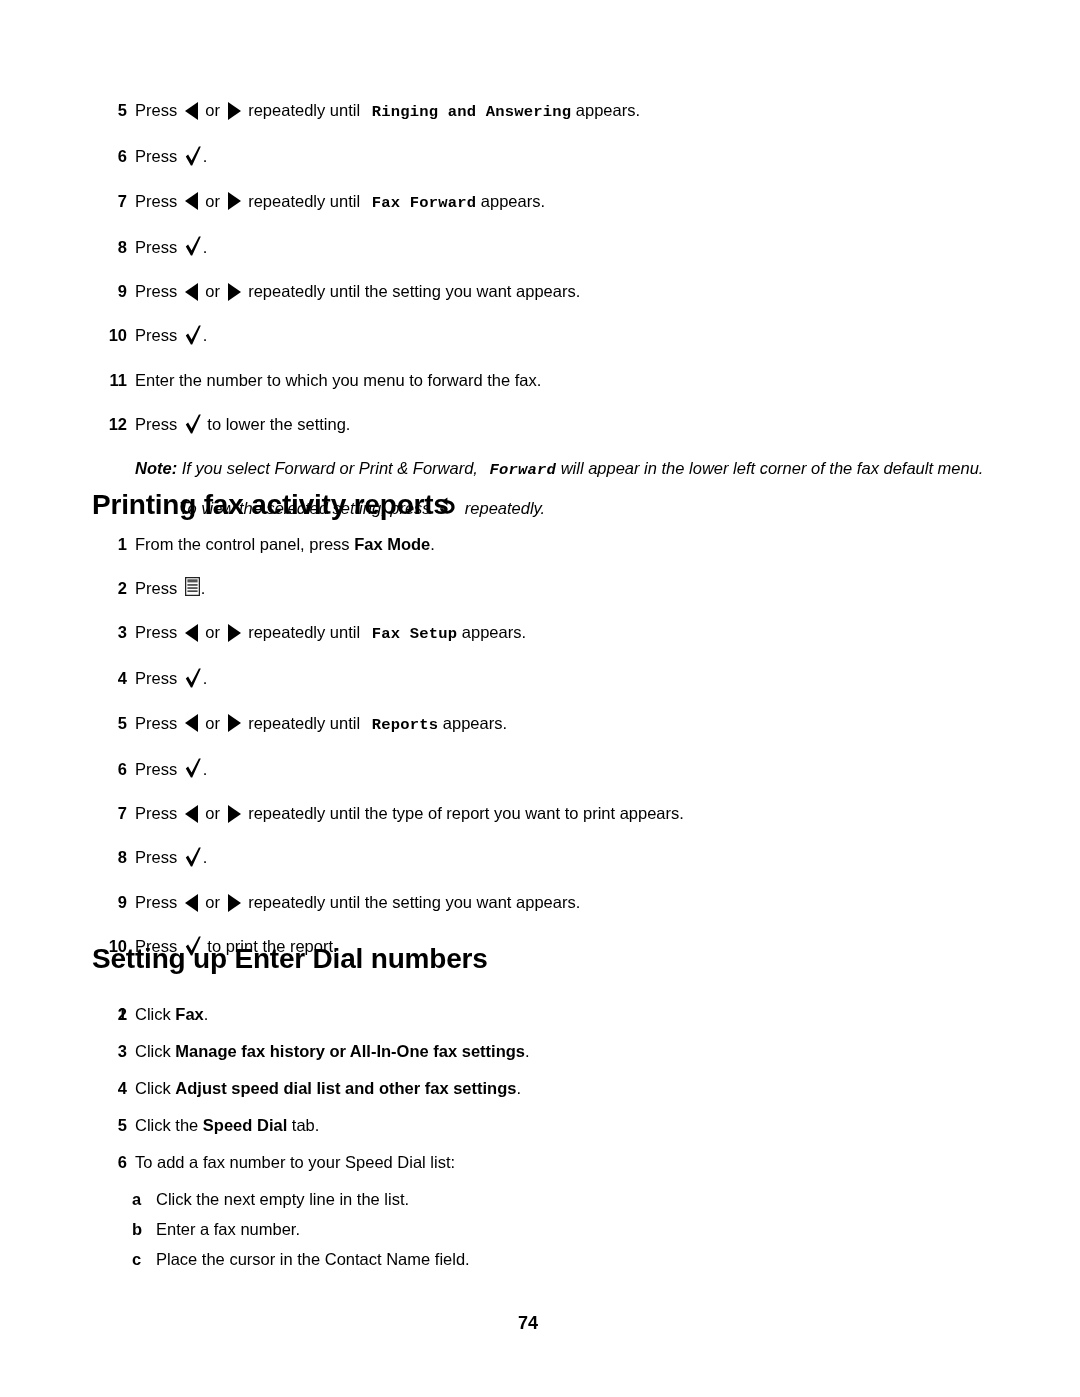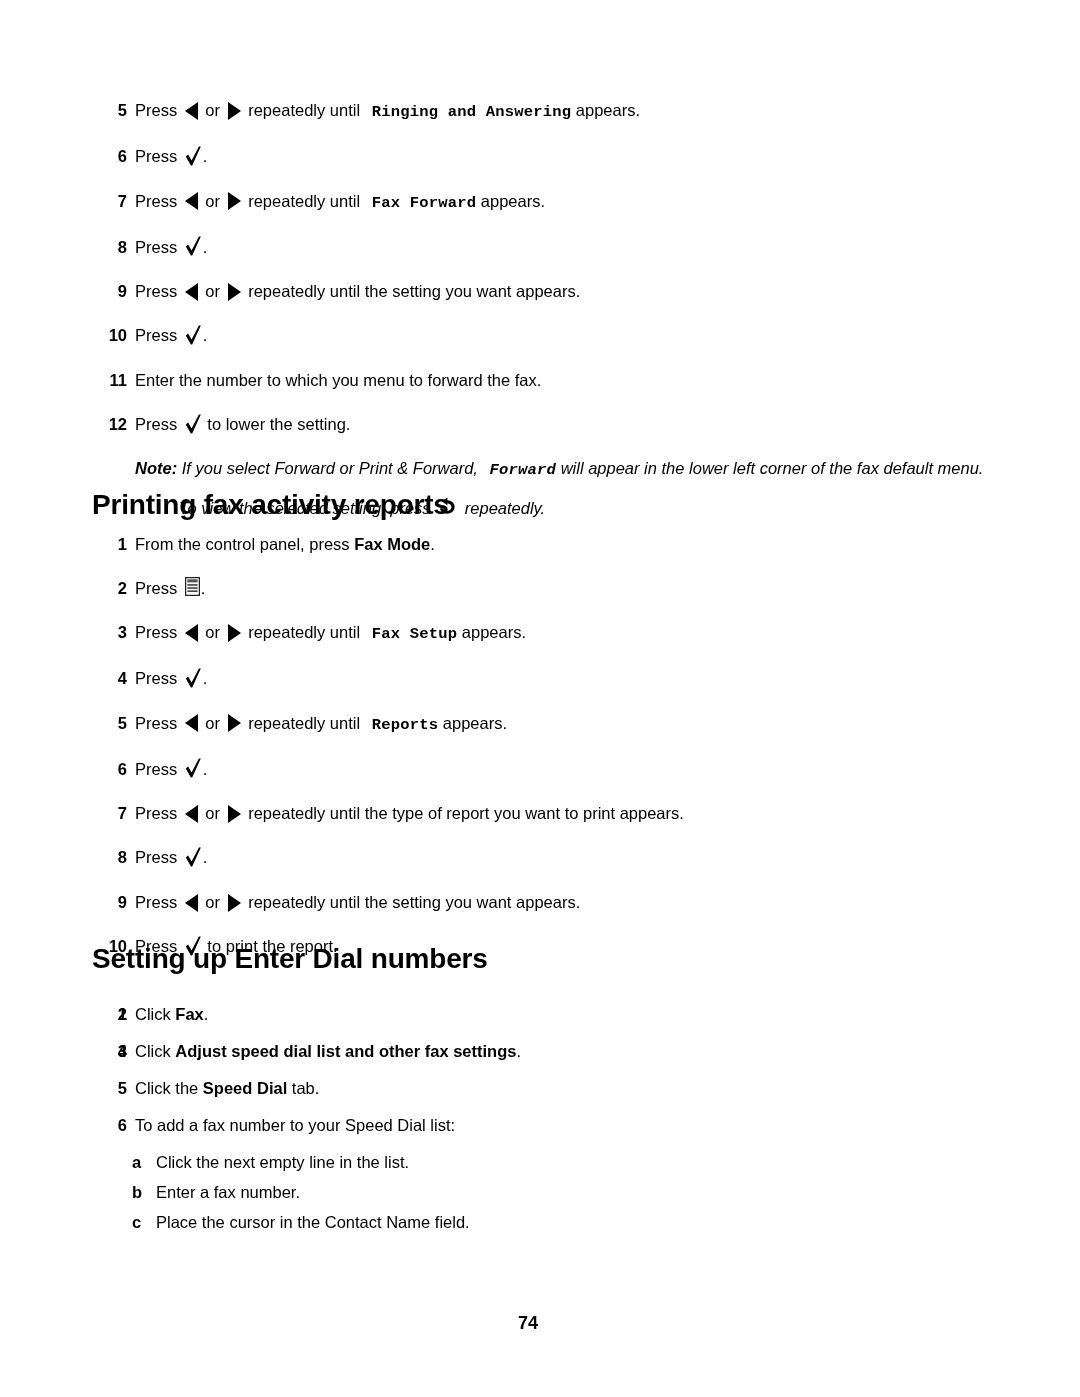--- a/index.html
+++ b/index.html
@@ -236,21 +236,21 @@
       </ol>
   </div>
 
   <div class="block-head-2">
     <h2 class="section-title">Setting up Enter Dial numbers</h2>
   </div>
   <div class="block-steps-c">
     <ol class="steps tight" id="steps-speeddial">
         <li class="step"><span class="num">1</span></li>
         <li class="step"><span class="num">2</span><span class="txt"><span>Click </span><span class="bold">Fax</span><span>.</span></span></li>
-        <li class="step"><span class="num">3</span></li>
+        <li class="step"><span class="num">3</span><span class="txt"><span>Click </span><span class="bold">Manage fax history or All-In-One fax settings</span><span>.</span></span></li>
         <li class="step"><span class="num">4</span><span class="txt"><span>Click </span><span class="bold">Adjust speed dial list and other fax settings</span><span>.</span></span></li>
         <li class="step"><span class="num">5</span><span class="txt"><span>Click the </span><span class="bold">Speed Dial</span><span> tab.</span></span></li>
         <li class="step"><span class="num">6</span><span class="txt"><span>To add a fax number to your Speed Dial list:</span></span></li>
       </ol>
     <ol class="substeps" id="substeps-speeddial">
         <li class="substep"><span class="letter">a</span><span>Click the next empty line in the list.</span></li>
         <li class="substep"><span class="letter">b</span><span>Enter a fax number.</span></li>
         <li class="substep"><span class="letter">c</span><span>Place the cursor in the Contact Name field.</span></li>
       </ol>
   </div>

